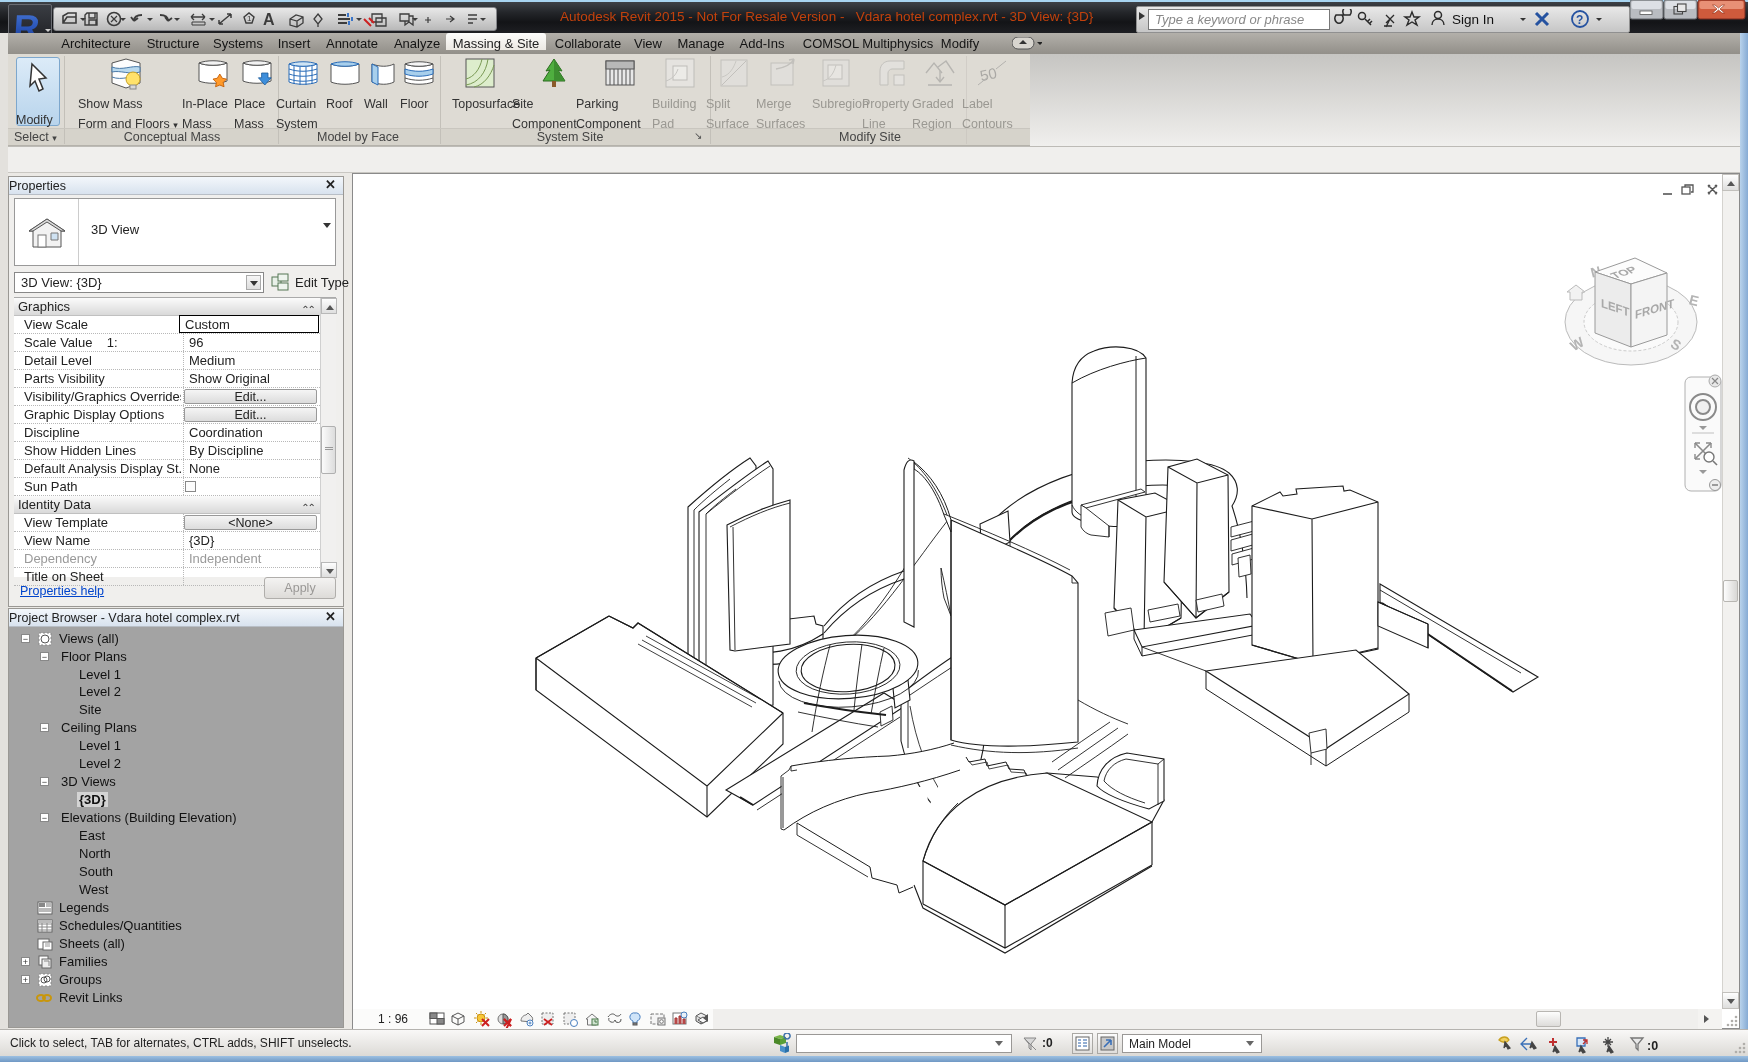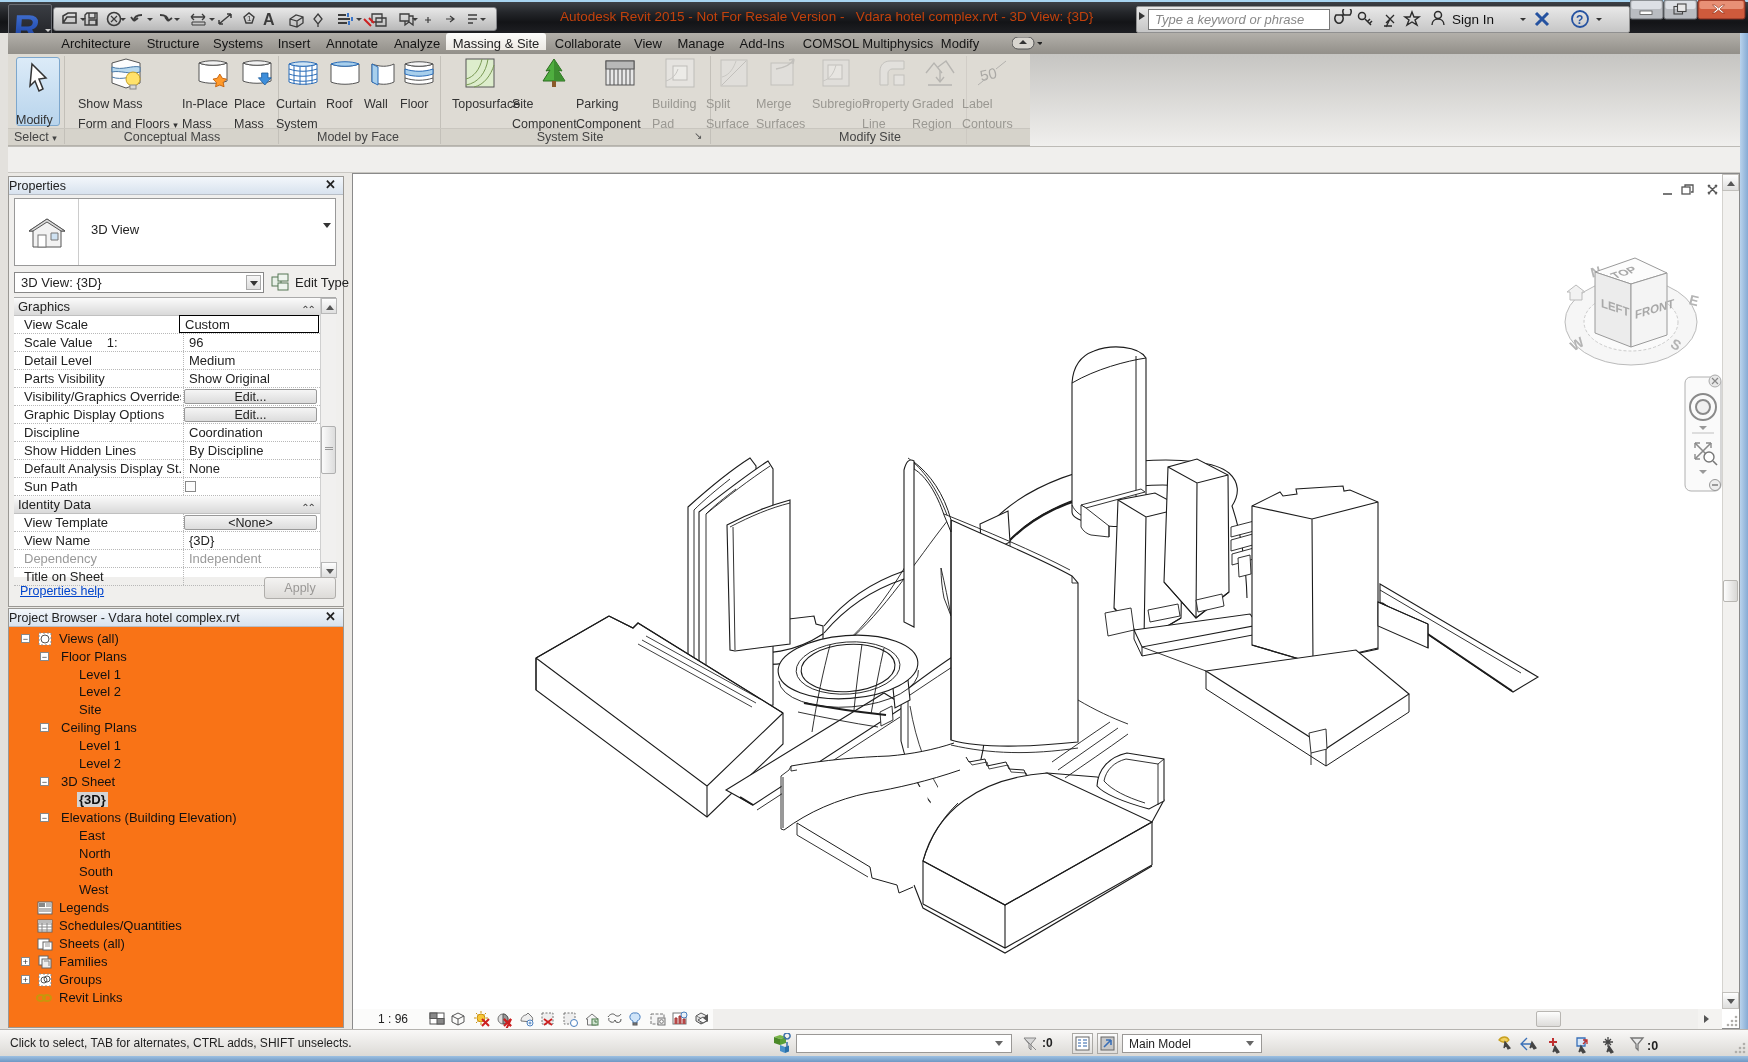--- a/index.html
+++ b/index.html
@@ -17,21 +17,21 @@
 #ribbon { left:0; top:54px; width:1748px; height:75px; background:#dedbd4; }
 #ribbonlabels { left:0; top:129px; width:1748px; height:17px; background:#d6d3cb; }
 .plabel { position:absolute; top:1px; font-size:12.5px; color:#444; }
 #ribbonright { left:1030px; top:54px; width:718px; height:92px; background:linear-gradient(#c6c5c2,#f0efed); }
 #optionsbar { left:0; top:146px; width:1748px; height:27px; background:#f0efed; border-top:1px solid #bdbbb6; border-bottom:1px solid #c9c7c2; }
 .btnlbl { position:absolute; font-size:12.5px; color:#333; text-align:left; line-height:20px; white-space:nowrap; }
 .gray { color:#9a9892; }
 .vsep { position:absolute; top:56px; width:1px; height:88px; background:#c3c0b9; }
 
 #propwrap { left:8px; top:176px; width:336px; height:431px; background:#f0efed; border:1px solid #9a9894; }
-#browserwrap { left:8px; top:608px; width:336px; height:420px; background:#f97316; border:1px solid #9a9894; }
+#browserwrap { left:8px; top:608px; width:336px; height:420px; background:#a3a3a3; border:1px solid #9a9894; }
 .palhead { position:absolute; left:0; top:0; width:100%; height:18px; background:linear-gradient(#f3f7fb,#d8e2ee); border-bottom:1px solid #b8bec6; font-size:12.5px; color:#222; line-height:18px; }
 .palx { position:absolute; right:6px; top:2px; width:12px; height:12px; font-size:13px; line-height:12px; color:#222; font-weight:bold; }
 
 #canvas { left:352px; top:173px; width:1388px; height:856px; background:#fff; border:1px solid #8a8a8a; }
 #statusbar { left:0; top:1029px; width:1748px; height:27px; background:linear-gradient(#f9f8f7,#dcdad6); border-top:1px solid #b5b3af; font-size:12.5px; color:#222; }
 #bottomedge { left:0; top:1056px; width:1748px; height:6px; background:linear-gradient(#9cc0e2,#6f98c4); }
 #rightedge { left:1740px; top:33px; width:8px; height:1023px; background:linear-gradient(90deg,#b9d3ec,#86abd4); }
 #leftedge { left:0px; top:33px; width:8px; height:1023px; background:#e3e1dd; }
 </style>
 </head>
@@ -411,21 +411,21 @@
       <span style="position:absolute;left:52px;top:1px">Ceiling Plans</span>
     </div>
  <div class="trow" style="top:128px;left:0;width:330px">
       <span style="position:absolute;left:70px;top:1px">Level 1</span>
     </div>
  <div class="trow" style="top:146px;left:0;width:330px">
       <span style="position:absolute;left:70px;top:1px">Level 2</span>
     </div>
  <div class="trow" style="top:164px;left:0;width:330px">
       <div class="tbox" style="left:31px;top:4px">−</div>
-      <span style="position:absolute;left:52px;top:1px">3D Sheet</span>
+      <span style="position:absolute;left:52px;top:1px">3D Views</span>
     </div>
  <div class="trow" style="top:182px;left:0;width:330px">
       <span style="position:absolute;left:68px;top:1px;background:#d4d4d4;font-weight:bold;padding:0 2px">{3D}</span>
     </div>
  <div class="trow" style="top:200px;left:0;width:330px">
       <div class="tbox" style="left:31px;top:4px">−</div>
       <span style="position:absolute;left:52px;top:1px">Elevations (Building Elevation)</span>
     </div>
  <div class="trow" style="top:218px;left:0;width:330px">
       <span style="position:absolute;left:70px;top:1px">East</span>

